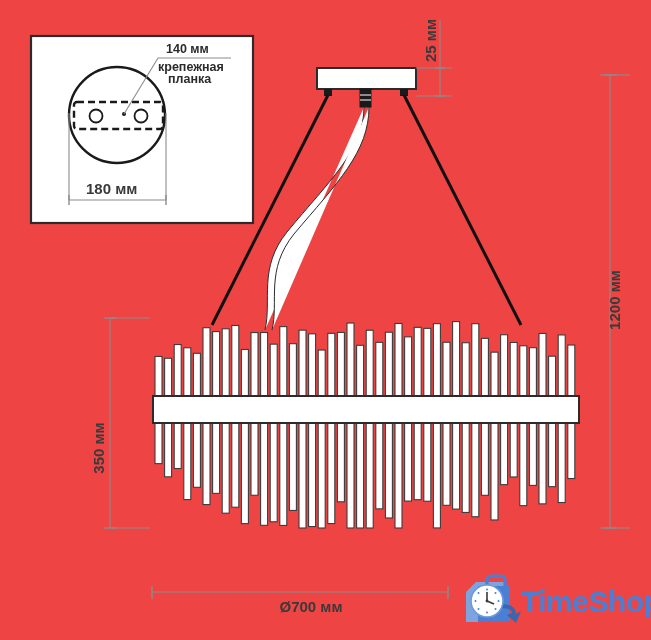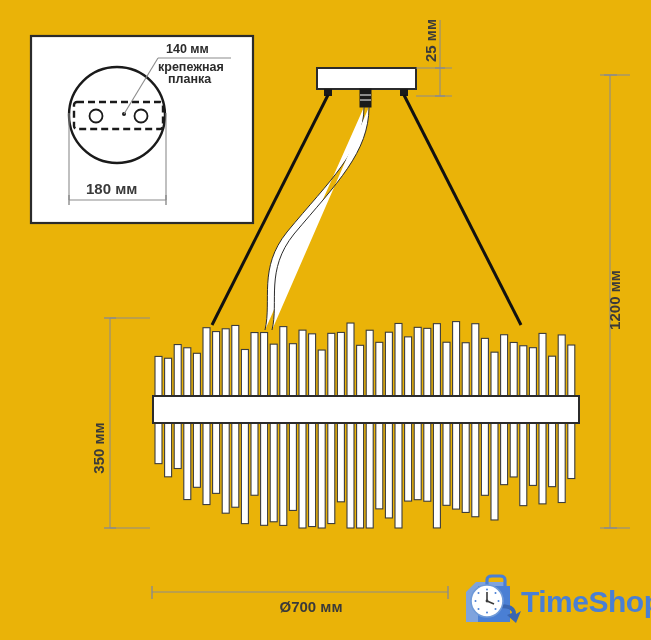--- a/index.html
+++ b/index.html
@@ -8,21 +8,21 @@
     padding: 0;
     background: #ffffff;
   }
   body {
     font-family: "Liberation Sans", sans-serif;
   }
   #stage {
     position: relative;
     width: 651px;
     height: 640px;
-    background: #eab308;
+    background: #ef4444;
     overflow: hidden;
   }
   #drawing {
     position: absolute;
     left: 0;
     top: 0;
     width: 651px;
     height: 640px;
   }
   .dim-text {

